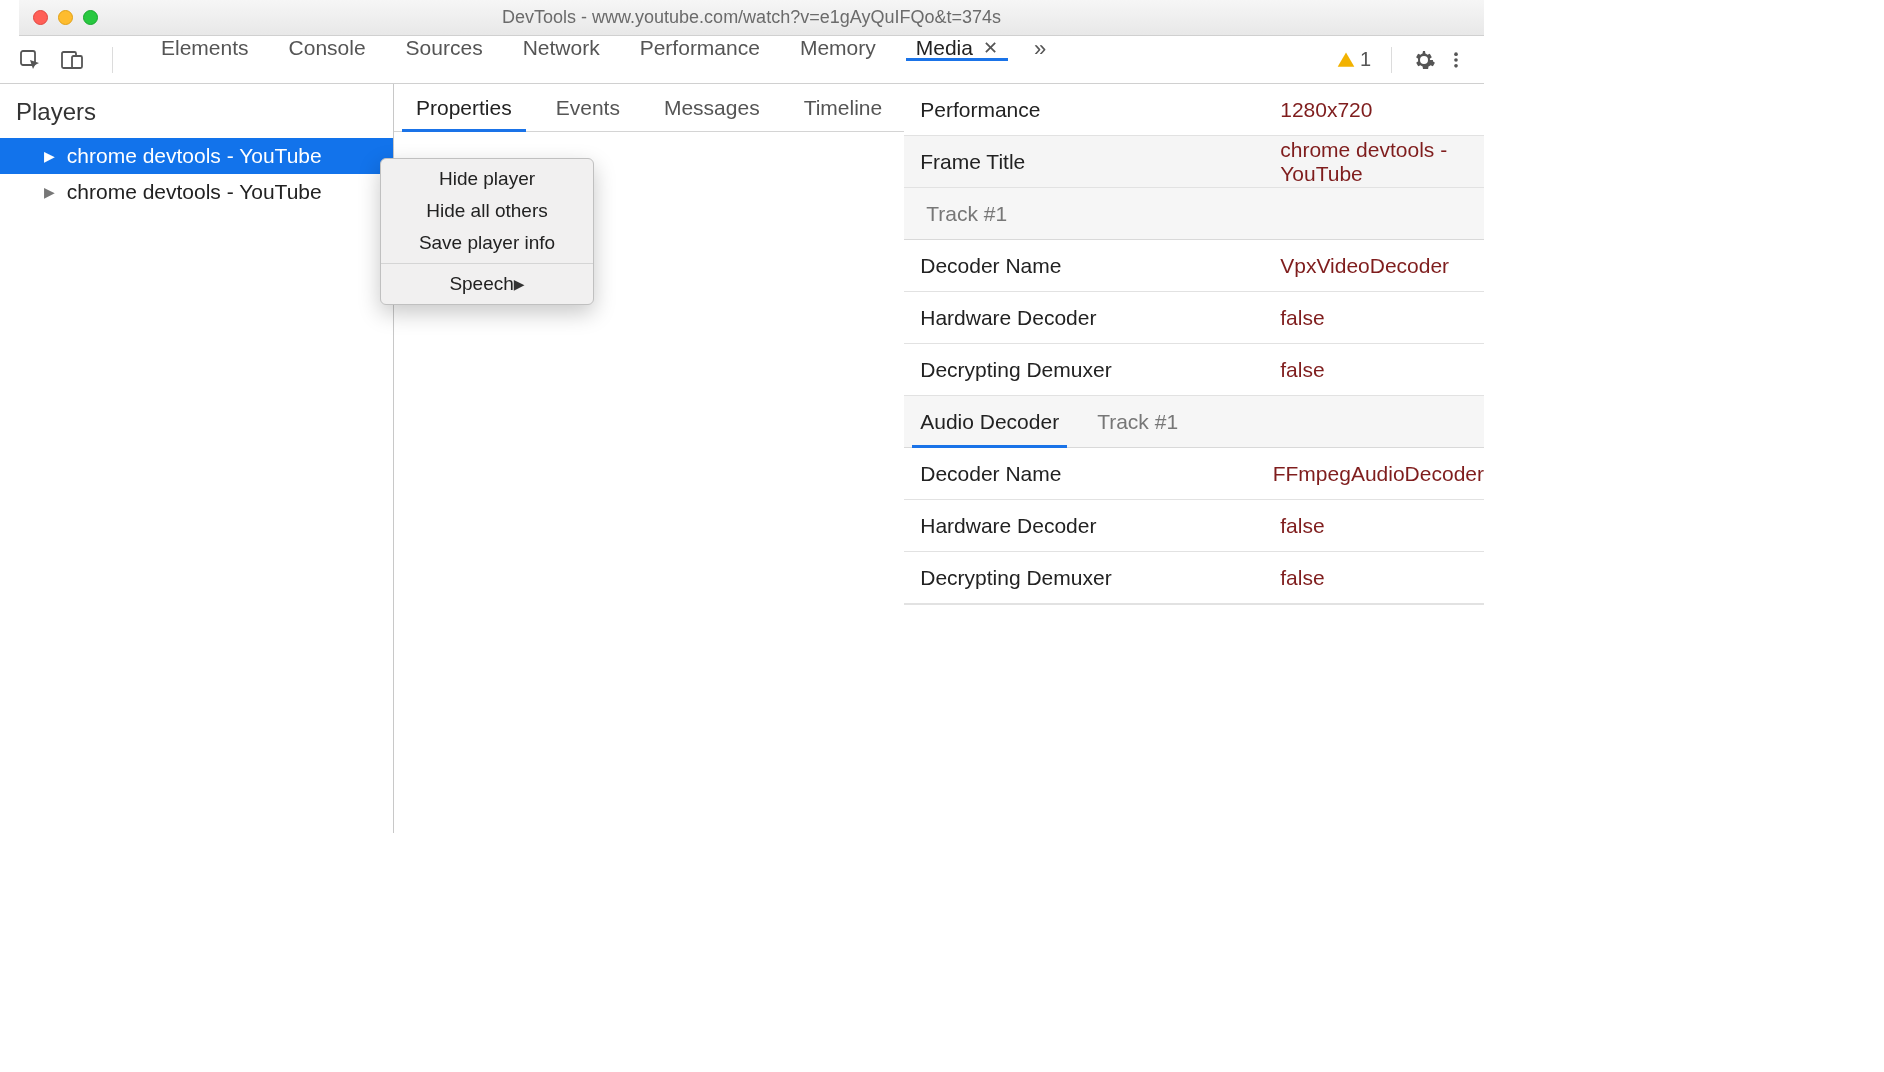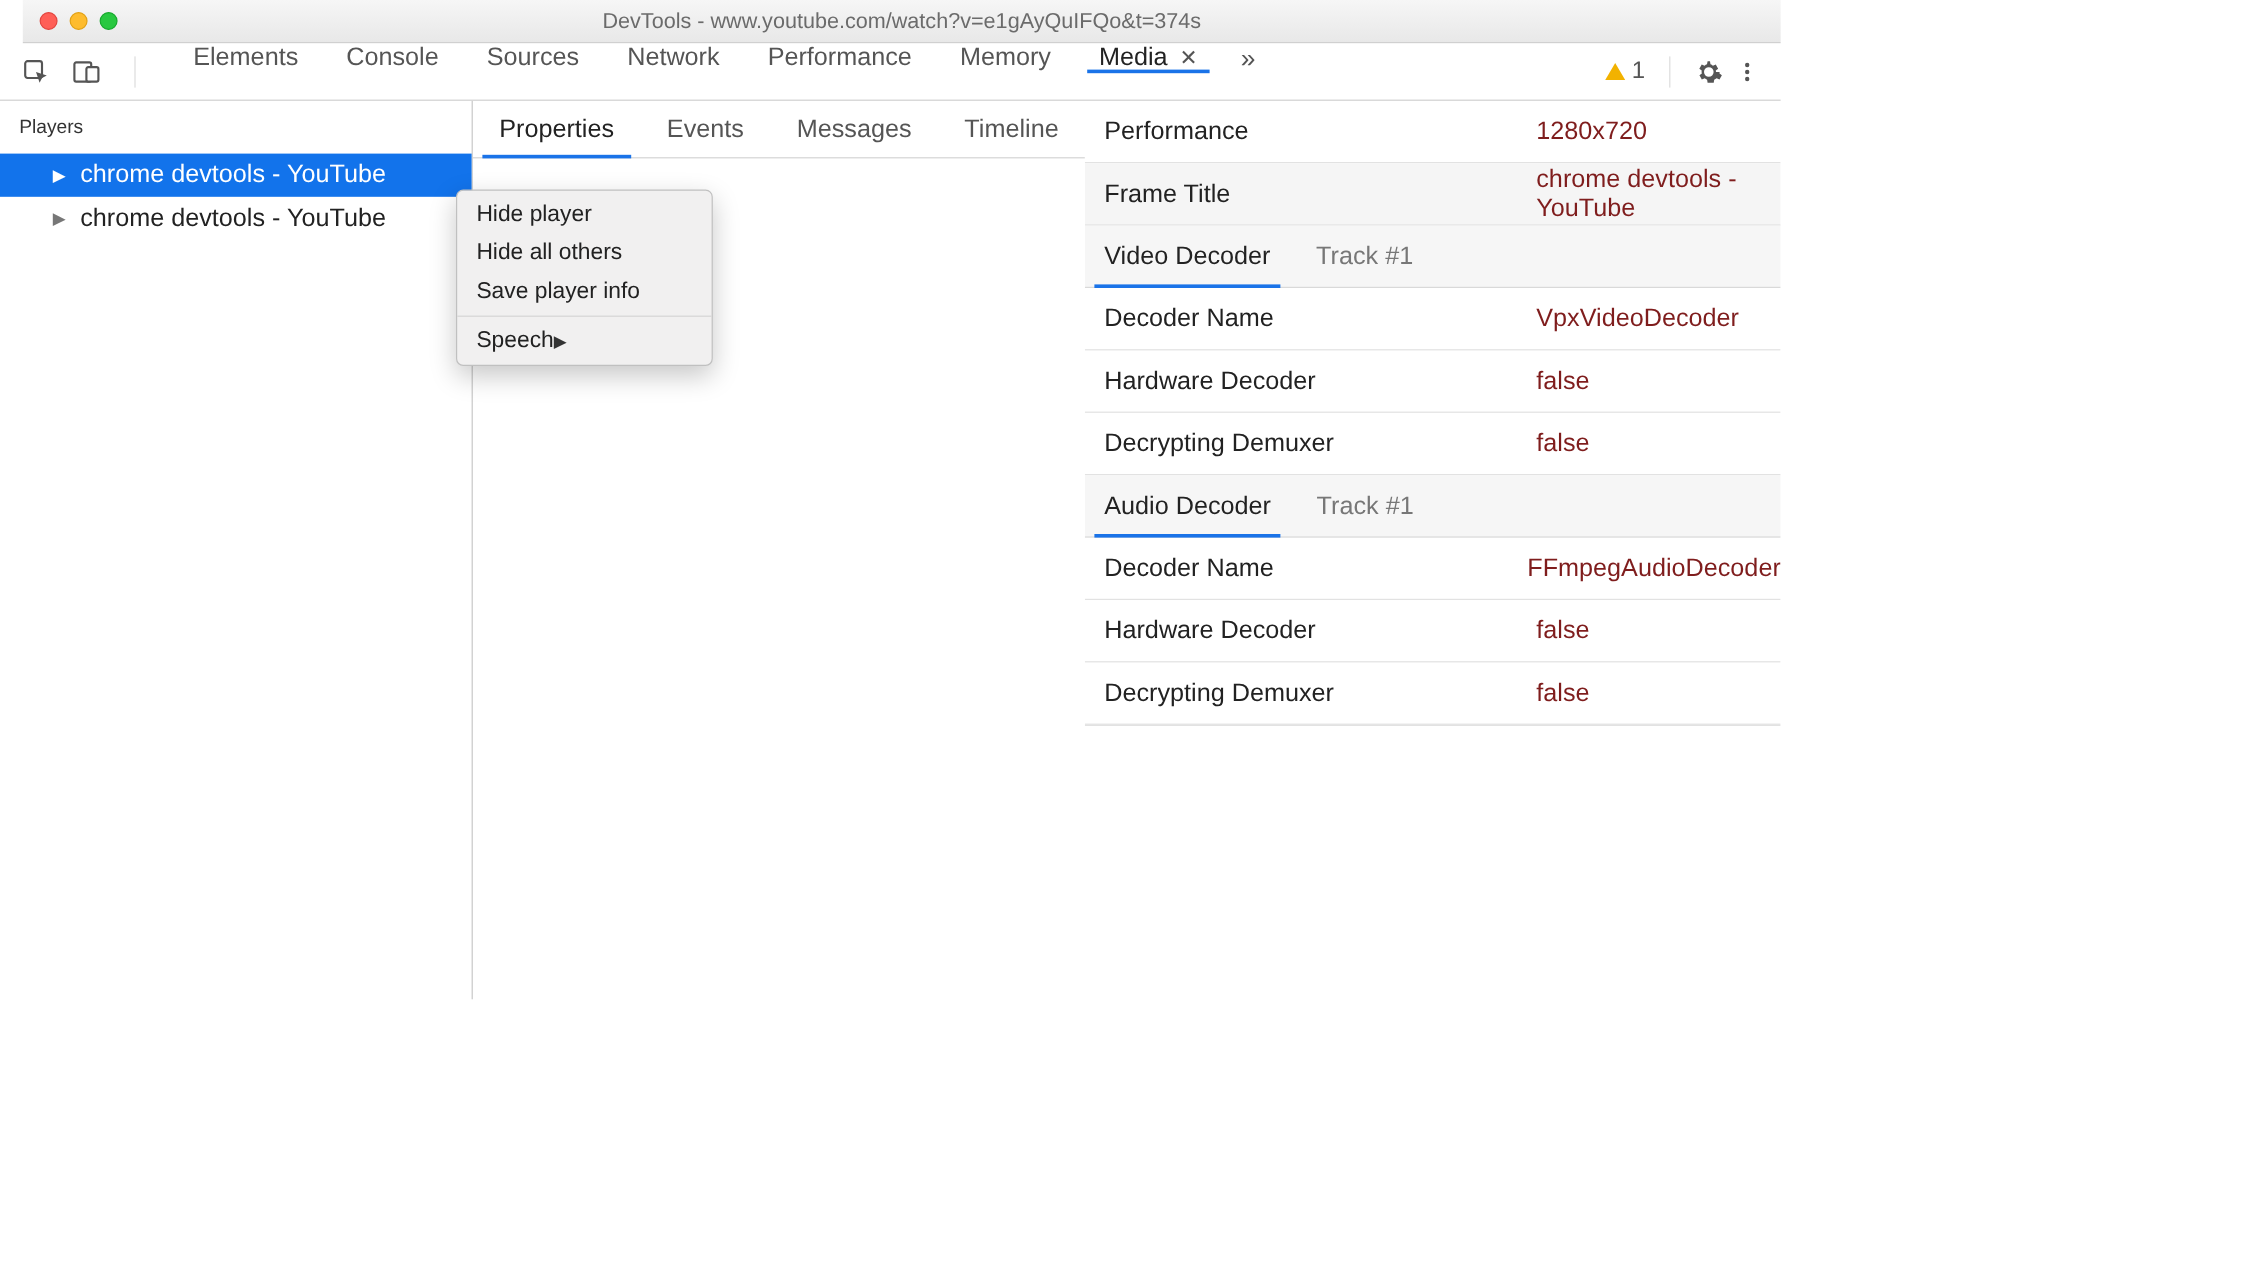--- a/index.html
+++ b/index.html
@@ -100,21 +100,21 @@
     height: calc(833px - 36px - 48px);
   }
   .side {
     width: 394px;
     border-right: 1px solid #c8c8c8;
     display: flex;
     flex-direction: column;
   }
   .side-header {
     padding: 14px 16px 12px 16px;
-    font-size: 16px;
+    font-size: 24px;
     color: #333;
   }
   .player-item {
     display: flex;
     align-items: center;
     gap: 12px;
     padding: 6px 16px 6px 44px;
     font-size: 21px;
     color: #222;
     cursor: pointer;
@@ -217,21 +217,21 @@
     box-shadow: 0 8px 22px rgba(0,0,0,0.22);
     font-size: 19px;
     color: #222;
     z-index: 50;
     padding: 4px 0;
   }
   .ctx-item {
     padding: 5px 16px;
     display: flex;
     align-items: center;
-    justify-content: flex-start;
+    justify-content: center;
   }
   .ctx-sep { height:1px; background:#d5d5d5; margin: 4px 0; }
   .ctx-arrow { font-size: 14px; color:#333; }
 
   
   .icon-svg { display:inline-flex; align-items:center; justify-content:center; color:#555; }
 </style>
 </head>
 <body>
 
@@ -341,21 +341,20 @@
       <div class="prop-row">
         <div class="prop-key">Performance</div>
         <div class="prop-val">1280x720</div>
       </div>
       <div class="prop-row header">
         <div class="prop-key">Frame Title</div>
         <div class="prop-val">chrome devtools - YouTube</div>
       </div>
 
       <div class="section-row">
-        <div class="section-name active">Video Decoder</div>
         <div class="section-sub">Track #1</div>
       </div>
       <div class="prop-row">
         <div class="prop-key">Decoder Name</div>
         <div class="prop-val">VpxVideoDecoder</div>
       </div>
       <div class="prop-row">
         <div class="prop-key">Hardware Decoder</div>
         <div class="prop-val">false</div>
       </div>

